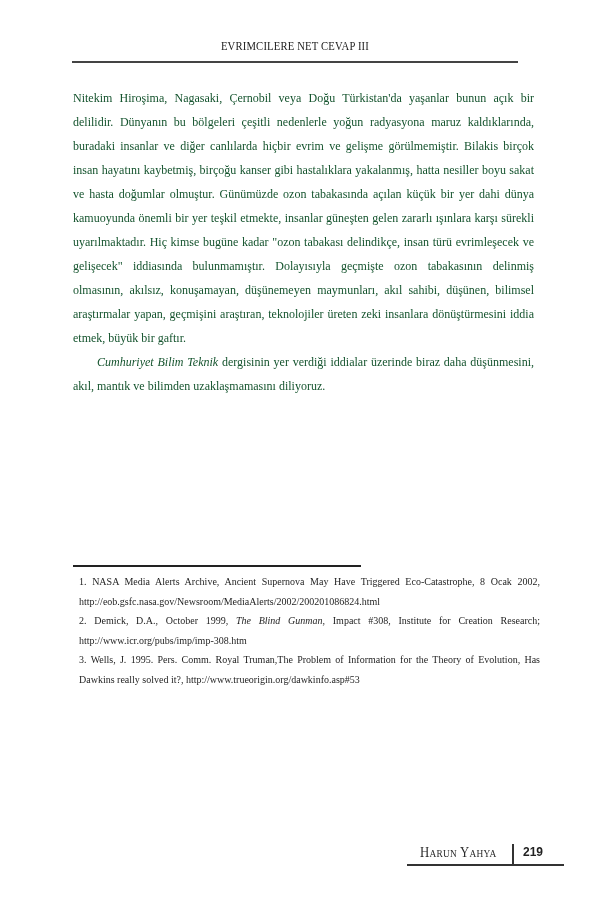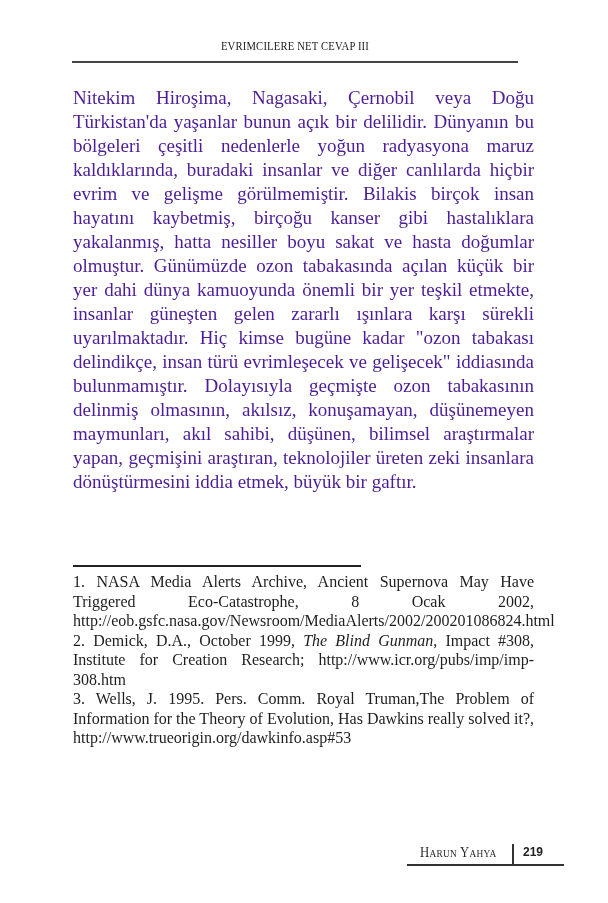--- a/index.html
+++ b/index.html
@@ -35,49 +35,49 @@
       width: 446px;
       height: 2px;
       background: #444;
     }
     .body-text {
       position: absolute;
       left: 73px;
       top: 86px;
       width: 461px;
       font-family: "Liberation Serif", serif;
-      font-size: 19px;
+      font-size: 12px;
       line-height: 24px;
       text-align: justify;
-      color: #4c1d95;
+      color: #14532d;
     }
     .body-text p {
       margin: 0;
     }
     .body-text p.indent {
       text-indent: 24px;
     }
     .body-text em {
       font-style: italic;
     }
     .footnote-rule {
       position: absolute;
       left: 73px;
       top: 565px;
       width: 288px;
       height: 1.5px;
       background: #222;
     }
     .footnotes {
       position: absolute;
-      left: 73px;
+      left: 79px;
       top: 572px;
       width: 461px;
       font-family: "Liberation Serif", serif;
-      font-size: 16px;
+      font-size: 10px;
       line-height: 19.5px;
       text-align: justify;
       color: #1e1e1e;
     }
     .footnotes .fn {
       margin: 0;
     }
     .footnotes em {
       font-style: italic;
     }
@@ -129,20 +129,21 @@
     }
   </style>
 </head>
 <body>
 
 <div class="running-header">EVRIMCILERE NET CEVAP III</div>
 <div class="header-rule"></div>
 
 <div class="body-text">
   <p>Nitekim Hiroşima, Nagasaki, Çernobil veya Doğu Türkistan'da yaşanlar bunun açık bir delilidir. Dünyanın bu bölgeleri çeşitli nedenlerle yoğun radyasyona maruz kaldıklarında, buradaki insanlar ve diğer canlılarda hiçbir evrim ve gelişme görülmemiştir. Bilakis birçok insan hayatını kaybetmiş, birçoğu kanser gibi hastalıklara yakalanmış, hatta nesiller boyu sakat ve hasta doğumlar olmuştur. Günümüzde ozon tabakasında açılan küçük bir yer dahi dünya kamuoyunda önemli bir yer teşkil etmekte, insanlar güneşten gelen zararlı ışınlara karşı sürekli uyarılmaktadır. Hiç kimse bugüne kadar "ozon tabakası delindikçe, insan türü evrimleşecek ve gelişecek" iddiasında bulunmamıştır. Dolayısıyla geçmişte ozon tabakasının delinmiş olmasının, akılsız, konuşamayan, düşünemeyen maymunları, akıl sahibi, düşünen, bilimsel araştırmalar yapan, geçmişini araştıran, teknolojiler üreten zeki insanlara dönüştürmesini iddia etmek, büyük bir gaftır.</p>
+  <p class="indent"><em>Cumhuriyet Bilim Teknik</em><span> dergisinin yer verdiği iddialar üzerinde biraz daha düşünmesini, akıl, mantık ve bilimden uzaklaşmamasını diliyoruz.</span></p>
 </div>
 
 <div class="footnote-rule"></div>
 
 <div class="footnotes">
   <p class="fn"><span>1.</span> <span>NASA Media Alerts Archive, Ancient Supernova May Have Triggered Eco-Catastrophe, 8 Ocak 2002, http://eob.gsfc.nasa.gov/Newsroom/MediaAlerts/2002/200201086824.html</span></p>
   <p class="fn"><span>2.</span> <span>Demick, D.A., October 1999, </span><em>The Blind Gunman</em><span>, Impact #308, Institute for Creation Research; http://www.icr.org/pubs/imp/imp-308.htm</span></p>
   <p class="fn"><span>3.</span> <span>Wells, J. 1995. Pers. Comm. Royal Truman,The Problem of Information for the Theory of Evolution, Has Dawkins really solved it?, http://www.trueorigin.org/dawkinfo.asp#53</span></p>
 </div>
 

